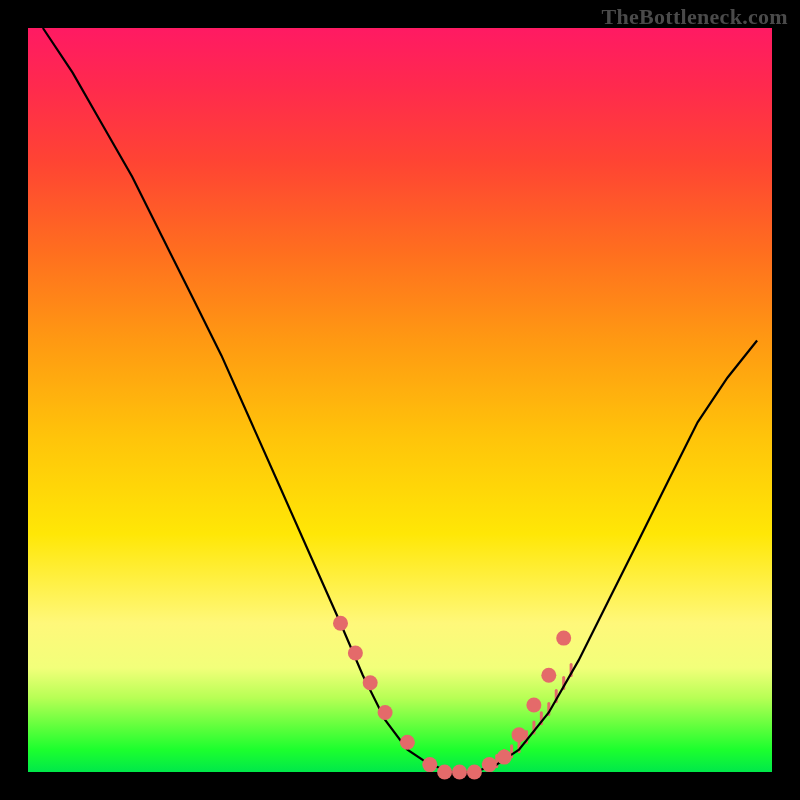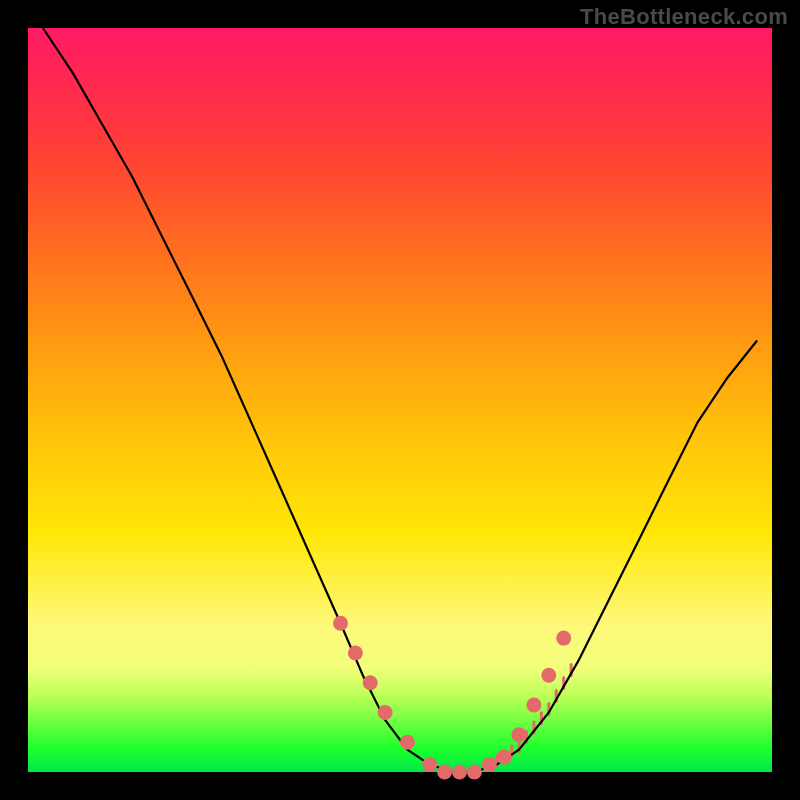--- a/index.html
+++ b/index.html
@@ -9,20 +9,21 @@
     height: 800px;
     background: #000;
     overflow: hidden;
     font-family: Arial, Helvetica, sans-serif;
   }
   .frame {
     position: relative;
     width: 800px;
     height: 800px;
     background: #000;
+    font-family: Liberation Serif, serif;
   }
   .watermark {
     position: absolute;
     top: 4px;
     right: 12px;
     color: #4a4a4a;
     font-size: 22px;
     font-weight: bold;
     letter-spacing: 0.3px;
     z-index: 10;

